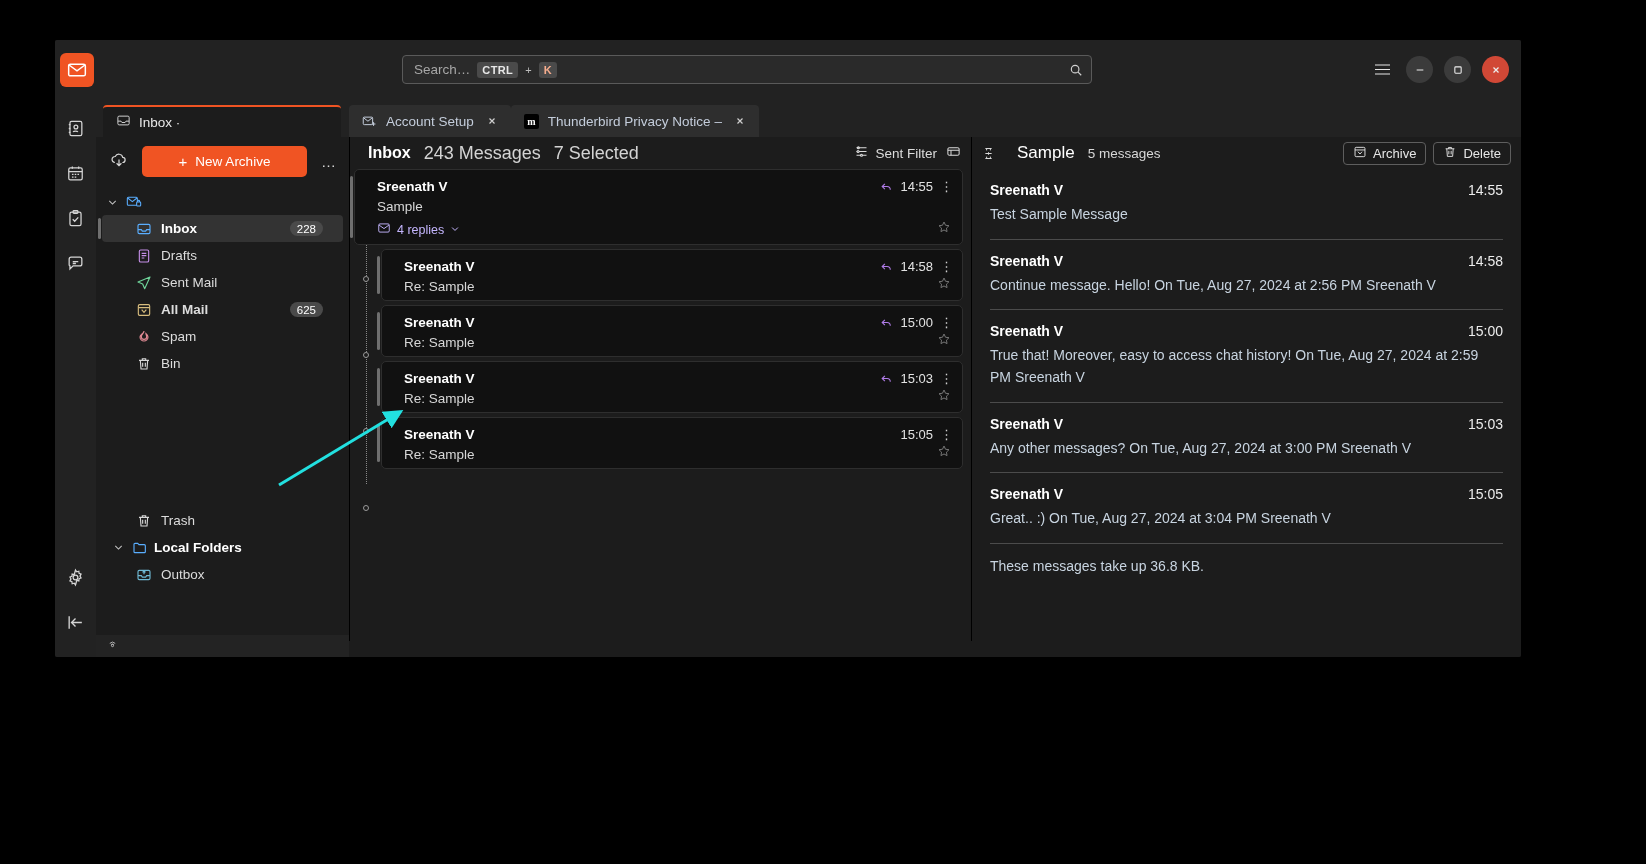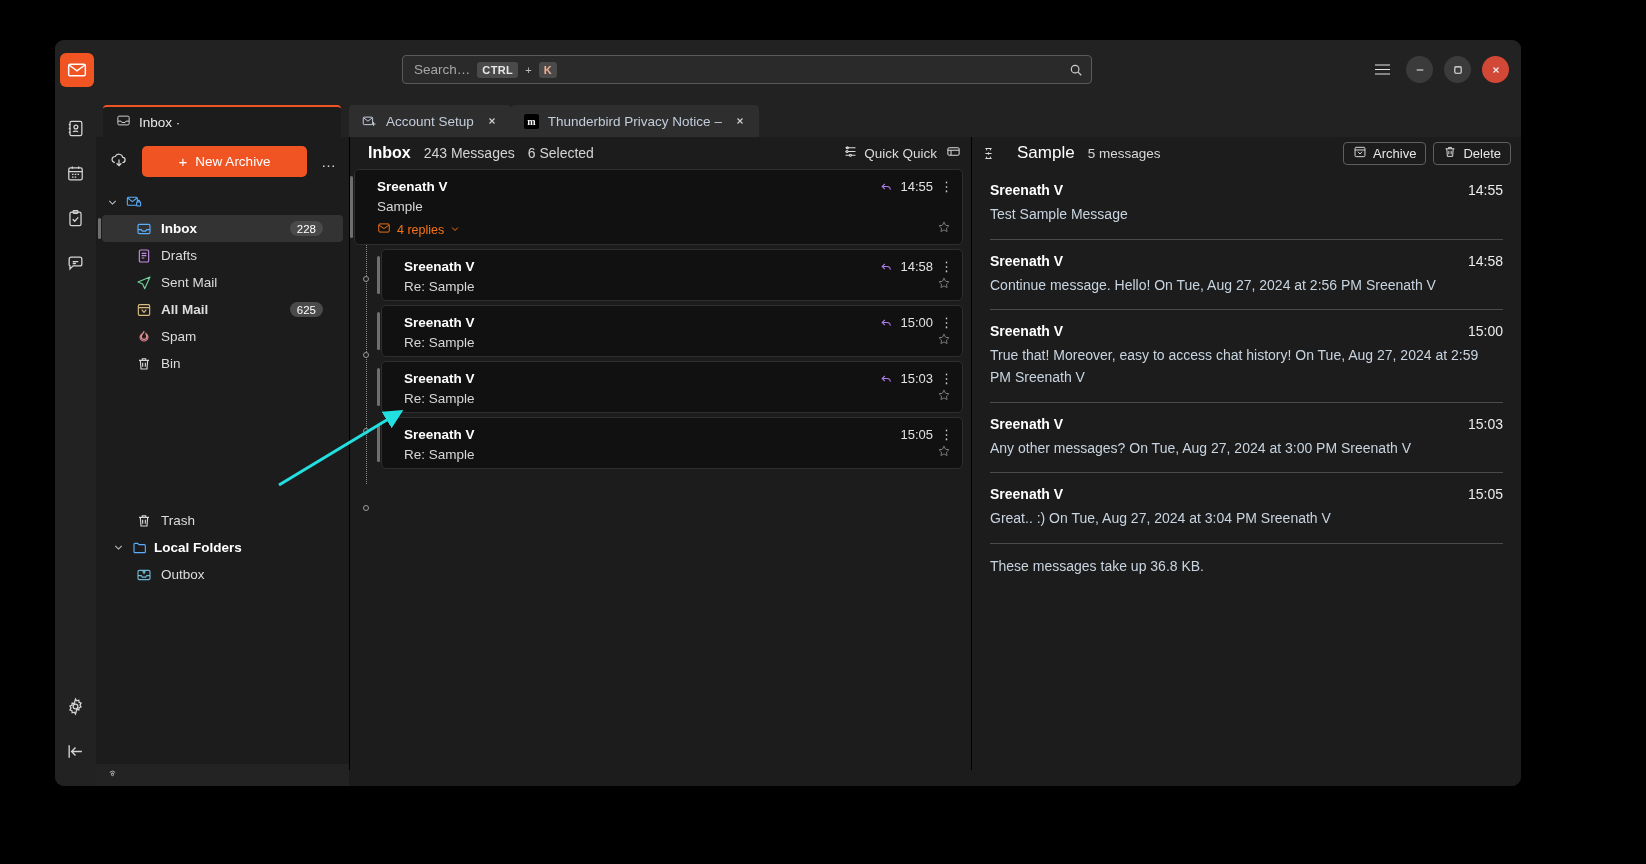--- a/index.html
+++ b/index.html
@@ -6,23 +6,23 @@
   html, body {
     width: 1646px; height: 864px;
     background: #000000;
     font-family: "Liberation Sans", sans-serif;
     overflow: hidden;
   }
 
   #app {
     position: absolute;
     left: 55px; top: 40px;
-    width: 1466px; height: 746px;
+    width: 1466px; height: 617px;
     background: #1c1c1c;
-    border-radius: 9px;
+    border-radius: 2px;
     overflow: hidden;
     display: flex;
     flex-direction: column;
   }
 
   
   .titlebar {
     height: 59px;
     background: #222222;
     display: flex;
@@ -283,21 +283,21 @@
     border-left: 1px solid #000;
   }
   .list-header {
     height: 32px;
     display: flex; align-items: center;
     padding: 0 10px 0 18px;
     gap: 13px;
     flex-shrink: 0;
   }
   .lh-title { color: #ffffff; font-size: 16px; font-weight: bold; }
-  .lh-meta { color: #d4d4d4; font-size: 14px; text-align: center; }
+  .lh-meta { color: #d4d4d4; font-size: 18px; text-align: center; }
   .lh-right {
     margin-left: auto;
     display: flex; align-items: center; gap: 9px;
     color: #dcdcdc; font-size: 13.5px;
   }
   .lh-right .qf { display: flex; align-items: center; gap: 6px; }
   .lh-right svg { width: 15px; height: 15px; }
 
   .msglist { flex: 1; position: relative; padding: 0 8px 0 0; overflow: hidden; }
   .thread-spine {
@@ -333,21 +333,21 @@
   .msender { color: #ffffff; font-size: 13.5px; font-weight: bold; }
   .mright { margin-left: auto; display: flex; align-items: center; gap: 7px; }
   .reply-ico { color: #b07ce8; display: flex; }
   .reply-ico svg { width: 13px; height: 13px; }
   .mtime { color: #e2e2e2; font-size: 13px; }
   .kebab { color: #cfcfcf; font-size: 13px; letter-spacing: 0; line-height: 8px; width: 10px; text-align:center;}
   .msubj { color: #d7d7d7; font-size: 13.5px; margin-top: 5px; }
   .replies-row {
     margin-top: 7px;
     display: flex; align-items: center; gap: 6px;
-    color: #f97316; font-size: 12.5px;
+    color: #c4b5fd; font-size: 12.5px;
   }
   .replies-row svg { width: 14px; height: 14px; }
   .replies-row .chev svg { width: 10px; height: 10px; }
   .mstar {
     position: absolute; right: 11px; bottom: 6px;
     color: #7c7c7c;
   }
   .mstar svg { width: 14px; height: 14px; }
 
   
@@ -681,32 +681,32 @@
           </span>
         </div>
       </div>
 
       <div class="panes">
 
         <div class="list-pane">
           <div class="list-header">
             <span class="lh-title">Inbox</span>
             <span class="lh-meta">243 Messages</span>
-            <span class="lh-meta">6 Selected</span>
+            <span class="lh-meta">7 Selected</span>
             <span class="lh-right">
               <span class="qf">
                 <span>
                   <svg viewBox="0 0 24 24" fill="none" stroke="currentColor" stroke-width="1.7">
                     <path d="M4 6h1M4 6h16M8 12h12M4 12h1M14 18h6M4 18h7"></path>
                     <circle cx="7" cy="6" r="1.6"></circle>
                       <circle cx="6.5" cy="12" r="1.6"></circle>
                       <circle cx="12" cy="18" r="1.6"></circle>
                   </svg>
                 </span>
-                <span>Quick Quick</span>
+                <span>Sent Filter</span>
               </span>
               <span>
                 <svg viewBox="0 0 24 24" fill="none" stroke="currentColor" stroke-width="1.6">
                   <rect x="3" y="6" width="18" height="12" rx="2"></rect>
                     <path d="M3 10h18M8 10v8"></path>
                 </svg>
               </span>
             </span>
           </div>
 

